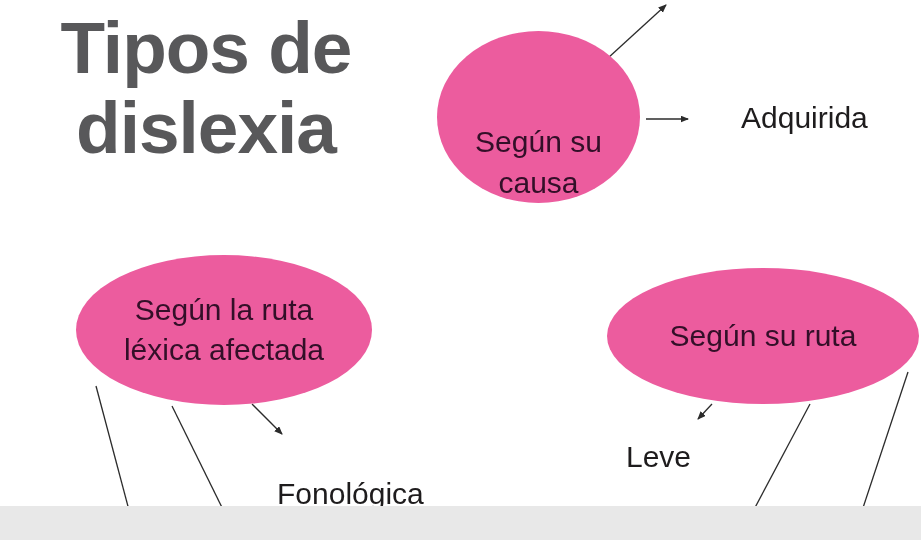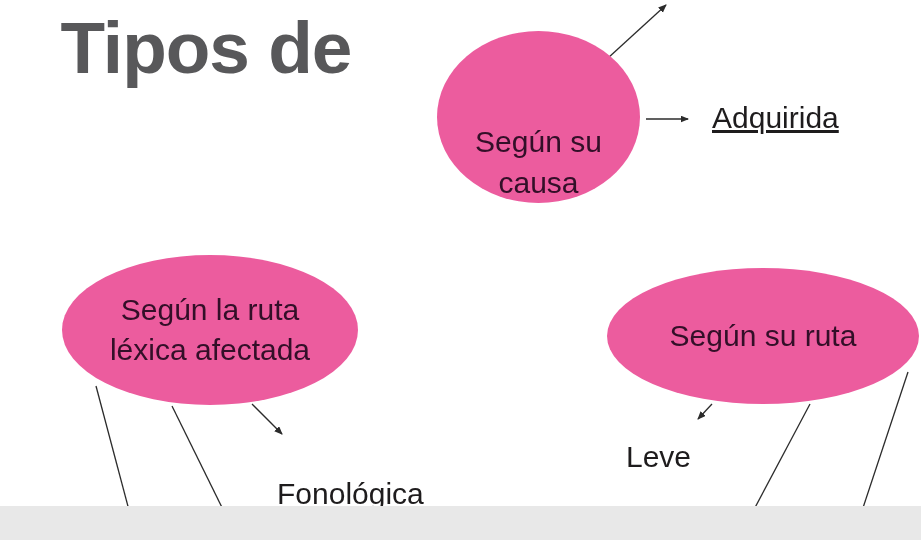--- a/index.html
+++ b/index.html
@@ -33,32 +33,32 @@
     display: flex;
     align-items: center;
     justify-content: center;
     text-align: center;
     color: var(--node-text, #330f28);
     font-size: 30px;
     line-height: 1.35;
     font-weight: 500;
   }
   .node-causa  { left: 437px; top: 31px;  width: 203px; height: 172px; padding: 0 14px; box-sizing: border-box; align-items: flex-end; }
-  .node-ruta   { left: 62px;  top: 255px; width: 296px; height: 150px; padding: 0 20px; box-sizing: border-box; align-items: center; }
+  .node-ruta   { left: 76px;  top: 255px; width: 296px; height: 150px; padding: 0 20px; box-sizing: border-box; align-items: center; }
   .node-grado  { left: 607px; top: 268px; width: 312px; height: 136px; padding: 0 10px; box-sizing: border-box; }
 
   .leaf-label {
     position: absolute;
     color: var(--label-text, #1e1c1d);
     font-size: 30px;
     line-height: 36px;
     white-space: nowrap;
   }
   .label-evolutiva  { left: 713px; top: -32px; }
-  .label-adquirida  { left: 712px; top: 100px; text-decoration: underline; }
+  .label-adquirida  { left: 741px; top: 100px; }
   .label-fonologica { left: 277px; top: 476px; }
   .label-leve       { left: 626px; top: 439px; text-align: right; }
 
   .connectors {
     position: absolute;
     left: 0; top: 0;
     width: 921px;
     height: 540px;
     pointer-events: none;
   }
@@ -80,20 +80,21 @@
     <line x1="96" y1="386" x2="138" y2="544"></line>
     <line x1="172" y1="406" x2="240" y2="544"></line>
     <line x1="252" y1="404" x2="282" y2="434" marker-end="url(#arrowhead)"></line>
     <line x1="712" y1="404" x2="698" y2="419" marker-end="url(#arrowhead)"></line>
     <line x1="810" y1="404" x2="750" y2="517" marker-end="url(#arrowhead)"></line>
     <line x1="908" y1="372" x2="851" y2="544"></line>
   </svg>
 
   <div class="title">
     <div>Tipos de</div>
+    <div>dislexia</div>
   </div>
 
   <div class="node node-causa">
     <span>Según su causa</span>
   </div>
 
   <div class="node node-ruta">
     <span>Según la ruta léxica afectada</span>
   </div>
 

